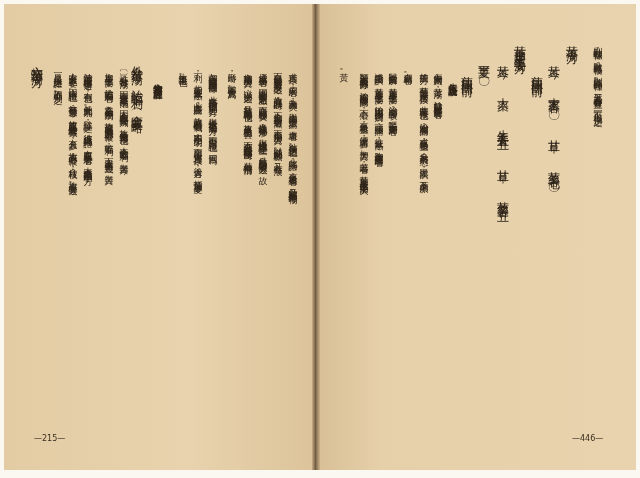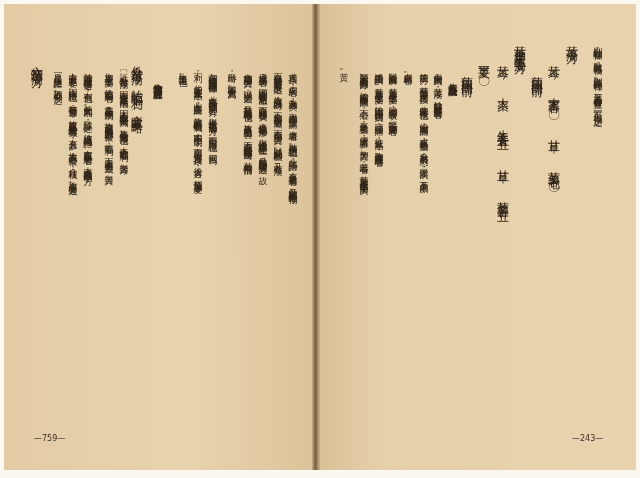--- a/index.html
+++ b/index.html
@@ -55,32 +55,32 @@
   <div class="col big" style="left:477px; top:56px;">半夏一一・〇</div>
   <div class="col big" style="left:460px; top:66px;">煎法用法同前。</div>
   <div class="col bold" style="left:447px; top:76px;">先哲之論說</div>
   <div class="col" style="left:432px; top:66px;">傷寒六書曰：黃芩湯，治發熱口乾鼻燥能食者。</div>
   <div class="col" style="left:418px; top:66px;">拔萃方曰：芍藥黃芩湯（求真按　此即黃芩湯也），治泄利腹痛，或裏急後重，身熱久不愈，脈洪疾，及下痢膿</div>
   <div class="col" style="left:402px; top:66px;">血稠粘者。</div>
   <div class="col" style="left:387px; top:66px;">醫方集解曰：黃芩加半夏生姜湯，治膽腑發咳，嘔苦水如膽汁者。</div>
   <div class="col" style="left:373px; top:66px;">證治要訣曰：黃芩加半夏生姜湯，治太陽與少陽合病，頭痛腰痛，往來寒熱，胸脅疼痛而嘔者。</div>
   <div class="col" style="left:358px; top:66px;">類聚方廣義本方條曰：治痢疾發熱腹痛，心下痞，裏急後重，便膿血者，加大黃。若嘔者，黃芩加半夏生姜湯中加大</div>
   <div class="col" style="left:338px; top:66px;">黃。</div>
-  <div class="pagenum" style="left:572px; top:434px;">—243—</div>
+  <div class="pagenum" style="left:572px; top:434px;">—446—</div>
 
   <div class="col" style="left:287px; top:66px;">求真按　痢疾者，為大腸炎，與赤痢等之潰瘍，壞血者。粘血便之謂也。此等病證，裏急後重者，乃欲驅逐腸內毒物</div>
   <div class="col" style="left:272px; top:66px;">而自然妙機之力有所不及之徵，故有此證狀時，不拘粘血便之有無，不得不加用大黃，以補助此妙機。又有粘液</div>
   <div class="col" style="left:257px; top:66px;">便成粘血便者，因細菌毒素之刺激，而腸粘膜發炎，炎性產物外滲，與炎性纖維之產生，爲粘膜血管破潰之候。故</div>
   <div class="col" style="left:242px; top:66px;">亦當隨加用大黃，以消炎之策，且欲蕩滌此等毒物也。故裏急後重已去，亦不認爲粘血或粘液便時，若無特別情</div>
   <div class="col" style="left:226px; top:66px;">形時，當即去大黃焉。</div>
   <div class="col" style="left:207px; top:66px;">勿誤藥室方函口訣黃芩湯條曰：此方爲少陽部位下痢之神方，與後世之芍藥湯等方，不可同日而論也。但同爲</div>
   <div class="col" style="left:192px; top:66px;">下利，柴胡主往來寒熱，此方主腹痛，故此證若有嘔氣，即不用柴胡，而用後方（求真按　後方者，指黃芩加半夏</div>
   <div class="col" style="left:177px; top:66px;">生姜湯也）也。</div>
   <div class="col bold" style="left:152px; top:76px;">六物黃芩湯之註釋</div>
   <div class="col big" style="left:130px; top:56px;">外台黃芩湯，治乾嘔下利。（金匱要略）</div>
   <div class="col" style="left:118px; top:66px;">〔註〕外台黃芩湯，因與前之黃芩湯易混，因本方包容藥物六味，故名六物黃芩湯也。本方治乾嘔下利，與黃芩</div>
   <div class="col" style="left:103px; top:66px;">加半夏生姜湯，治乾嘔而利者，文義上殆無差別，故東洞翁以本方治心下痞鞕，乾嘔下利，而上衝者爲定義，與黃</div>
   <div class="col" style="left:82px;  top:66px;">治黃芩湯證而嘔逆者，有別也，然此大別耳。欲詳論之，彼證爲純陽證，有腹直肌攣急者，本方證爲陰陽相中（方</div>
   <div class="col" style="left:67px;  top:66px;">中有人參乾姜，因當陰證也），無芍藥甘草，故腹直肌之攣急輕微，有人參，故有心下痞鞕，含桂枝，故有上衝之候。</div>
   <div class="col" style="left:52px;  top:66px;">且是一般之建證，故不細分別之。</div>
   <div class="col big" style="left:30px;  top:56px;">六物黃芩湯方</div>
-  <div class="pagenum" style="left:34px;  top:434px;">—759—</div>
+  <div class="pagenum" style="left:34px;  top:434px;">—215—</div>
 </div>
 
 </body></html>

